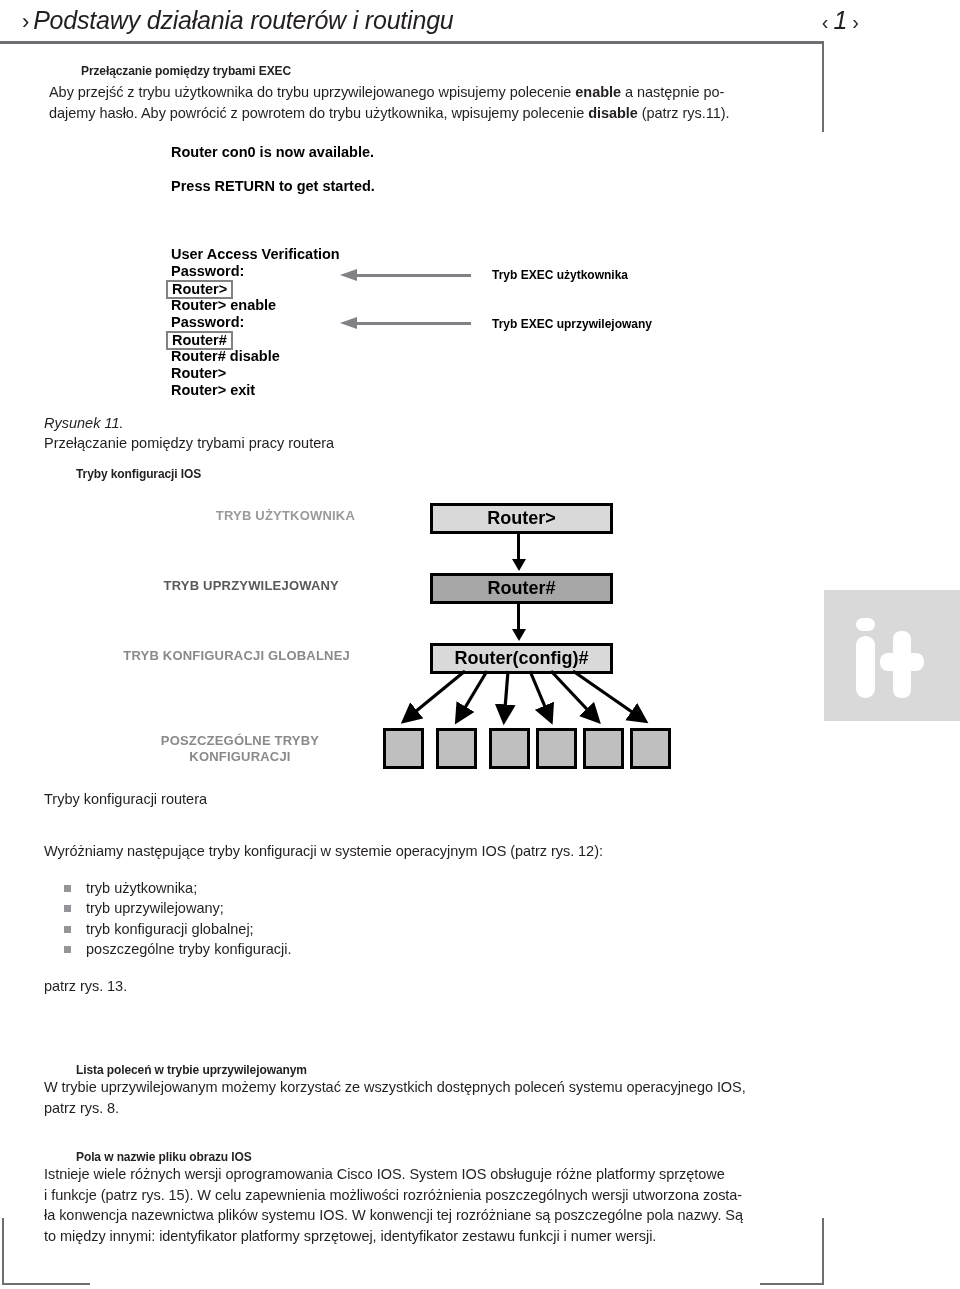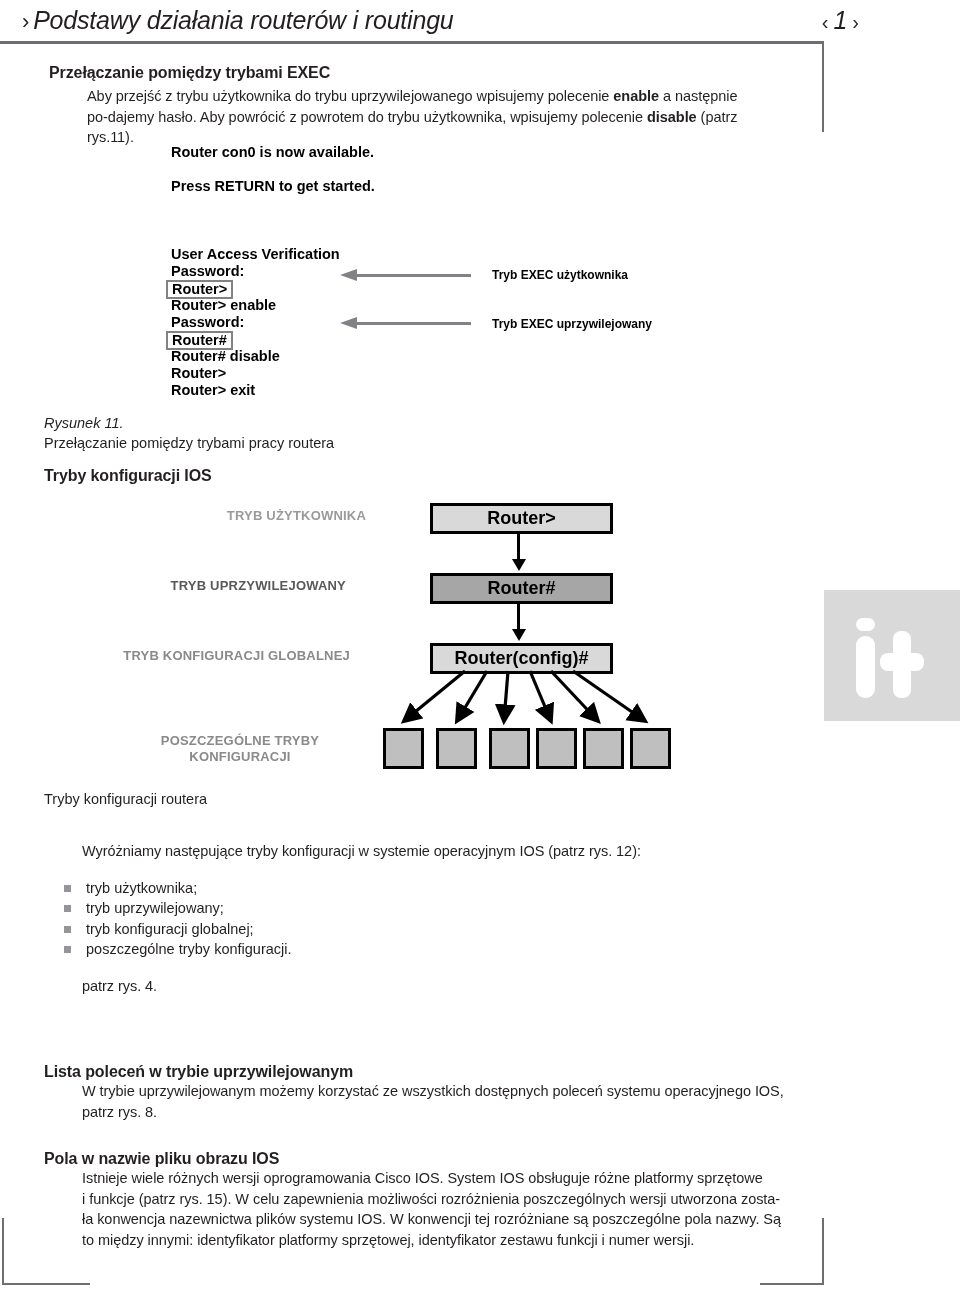--- a/index.html
+++ b/index.html
@@ -26,22 +26,22 @@
 
   
   #rule-top{left:0;top:41px;width:824px;height:3px;background:#6d6e71;}
   #rule-topright{left:822px;top:41px;width:2px;height:91px;background:#6d6e71;}
   #frame-bl-v{left:2px;top:1218px;width:2px;height:67px;background:#6d6e71;}
   #frame-bl-h{left:2px;top:1283px;width:88px;height:2px;background:#6d6e71;}
   #frame-br-v{left:822px;top:1218px;width:2px;height:67px;background:#6d6e71;}
   #frame-br-h{left:760px;top:1283px;width:64px;height:2px;background:#6d6e71;}
 
   
-  .h3{font-size:16px;font-weight:700;letter-spacing:-.1px;}
-  .para{font-size:14.5px;line-height:20.5px;letter-spacing:-.05px;margin-left:38px;}
+  .h3{font-size:12px;font-weight:700;letter-spacing:-.1px;margin-left:32px;}
+  .para{font-size:14.5px;line-height:20.5px;letter-spacing:-.05px;}
   .para b{font-weight:700;}
 
   #sec-exec{left:49px;top:64px;width:700px;}
   #sec-exec .h3{margin-bottom:4px;}
 
   
   #term{
     left:171px;top:144px;width:470px;
     font-family:"Liberation Sans","DejaVu Sans",sans-serif;
     font-size:14.5px;font-weight:700;color:#000;line-height:17px;
@@ -162,22 +162,22 @@
 
 <div class="abs caption" style="left:44px;top:400px;width:500px;">
   <div class="it">Rysunek 11.</div>
   <div>Przełączanie pomiędzy trybami pracy routera</div>
 </div>
 
 <div class="abs h3" style="left:44px;top:467px;">Tryby konfiguracji IOS</div>
 
 <div class="abs" id="fig12">
 
-  <div class="modelabel light" style="left:136px;top:13px;width:230px;">TRYB UŻYTKOWNIKA</div>
-  <div class="modelabel dark" style="left:116px;top:83px;width:230px;">TRYB UPRZYWILEJOWANY</div>
+  <div class="modelabel light" style="left:125px;top:13px;width:230px;">TRYB UŻYTKOWNIKA</div>
+  <div class="modelabel dark" style="left:109px;top:83px;width:230px;">TRYB UPRZYWILEJOWANY</div>
   <div class="modelabel mid" style="left:92px;top:153px;width:258px;">TRYB KONFIGURACJI GLOBALNEJ</div>
   <div class="modelabel mid" style="left:130px;top:238px;width:220px;text-align:center;">POSZCZEGÓLNE TRYBY</div>
   <div class="modelabel mid" style="left:130px;top:254px;width:220px;text-align:center;">KONFIGURACJI</div>
 
   <div class="nodebox lite" style="left:430px;top:8px;width:177px;height:25px;">Router&gt;</div>
   <div class="nodebox mid" style="left:430px;top:78px;width:177px;height:25px;">Router#</div>
   <div class="nodebox lite" style="left:430px;top:148px;width:177px;height:25px;">Router(config)#</div>
 
   <div class="vline" style="left:517px;top:36px;height:30px;"></div>
   <div class="vhead" style="left:512px;top:64px;"></div>
@@ -223,21 +223,21 @@
   <div class="para">Wyróżniamy następujące tryby konfiguracji w systemie operacyjnym IOS (patrz rys. 12):</div>
   <ul class="bl">
     <li><span class="sq"></span><span>tryb użytkownika;</span></li>
     <li><span class="sq"></span><span>tryb uprzywilejowany;</span></li>
     <li><span class="sq"></span><span>tryb konfiguracji globalnej;</span></li>
     <li><span class="sq"></span><span>poszczególne tryby konfiguracji.</span></li>
   </ul>
 </div>
 
 <div class="abs" style="left:44px;top:976px;width:760px;">
-  <div class="para">patrz rys. 4.</div>
+  <div class="para">patrz rys. 13.</div>
 </div>
 
 <div class="abs" style="left:44px;top:1063px;width:760px;">
   <div class="h3">Lista poleceń w trybie uprzywilejowanym</div>
   <div class="para">W trybie uprzywilejowanym możemy korzystać ze wszystkich dostępnych poleceń systemu operacyjnego IOS,</div>
   <div class="para">patrz rys. 8.</div>
 </div>
 
 <div class="abs" style="left:44px;top:1150px;width:780px;">
   <div class="h3">Pola w nazwie pliku obrazu IOS</div>

